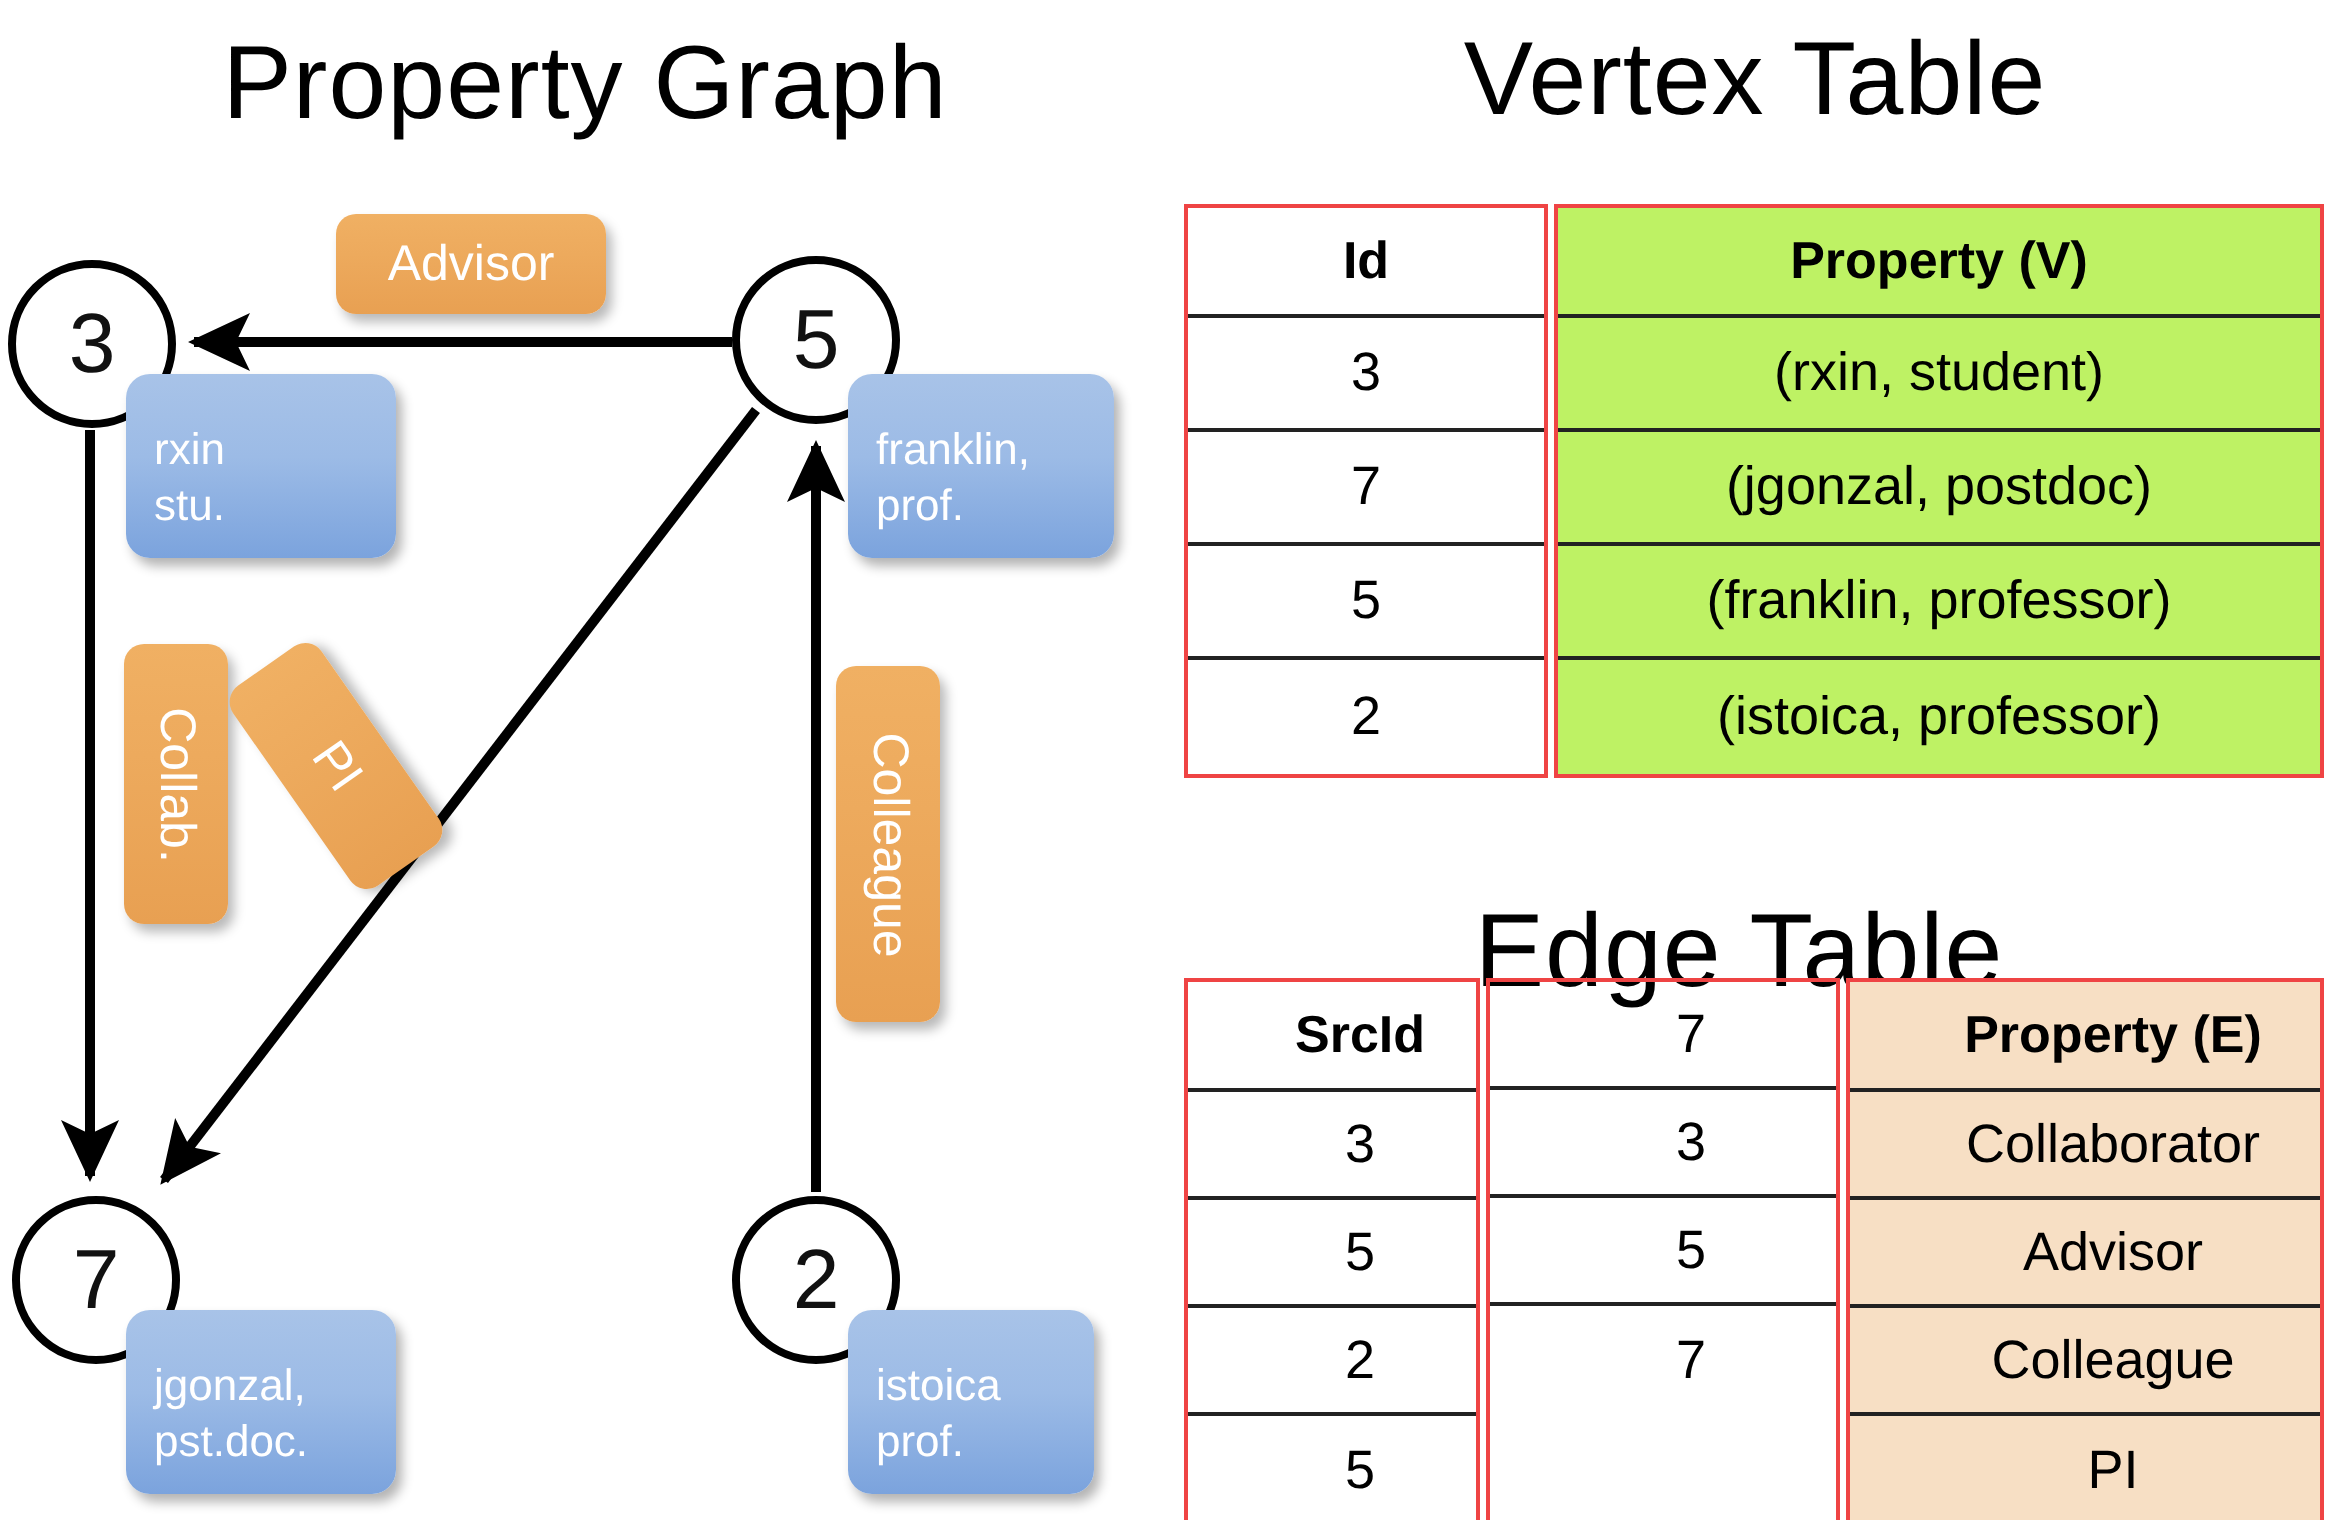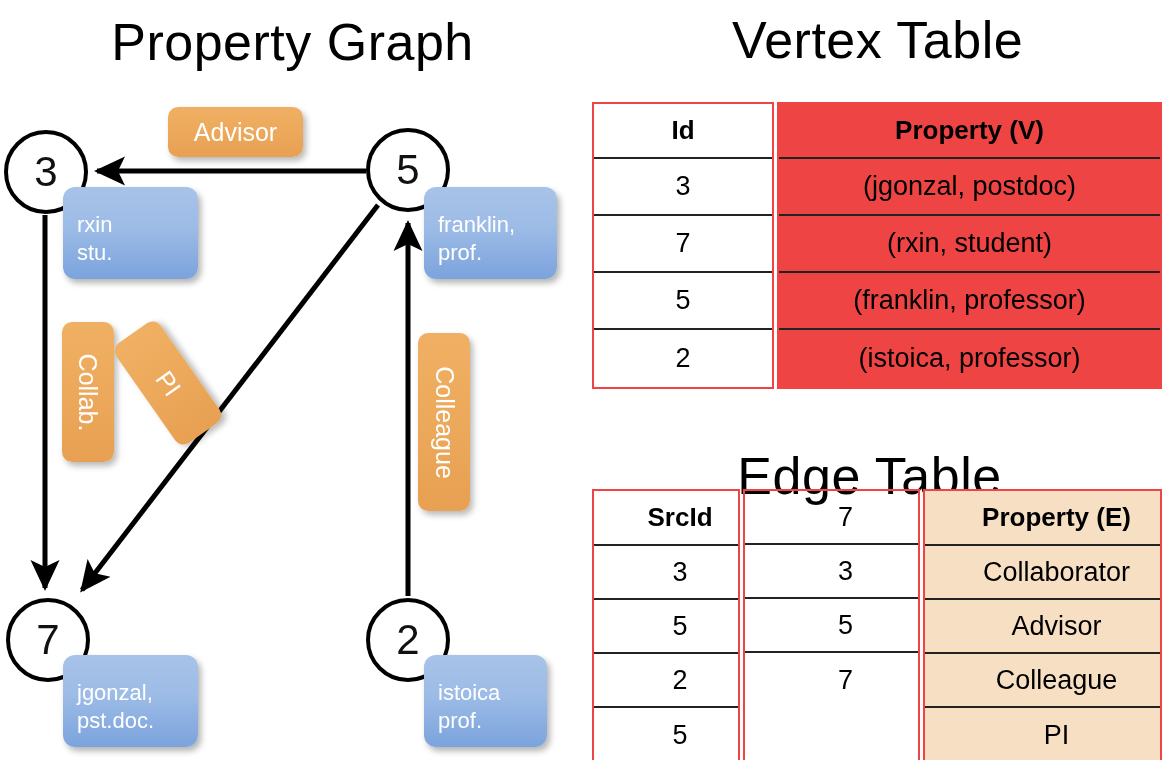--- a/index.html
+++ b/index.html
@@ -140,21 +140,21 @@
     color: #000;
     text-align: center;
     padding: 0 4px;
   }
   .tcell:last-child { border-bottom: none; }
   .tcell.hdr { font-weight: 700; font-size: 26px; }
 
   
   #vertex-table { left: 592px; top: 102px; }
   #vertex-table .col-id      { width: 182px; }
-  #vertex-table .col-prop    { width: 385px; background: #ef4444; }
+  #vertex-table .col-prop    { width: 385px; background: #bef264; }
   #vertex-table .tcell       { height: 57px; }
   #vertex-table .tcell.hdr   { height: 55px; }
 
   
   #edge-table { left: 592px; top: 489px; }
   #edge-table .col-src    { width: 148px; }
   #edge-table .col-dst    { width: 177px; }
   #edge-table .col-prop   { width: 239px; background: #f7dfc4; }
   #edge-table .tcell      { height: 54px; padding-left: 32px; }
   #edge-table .tcell.hdr  { height: 55px; }
@@ -231,22 +231,22 @@
 <div class="tbl" id="vertex-table">
   <div class="tcol col-id">
     <div class="tcell hdr">Id</div>
     <div class="tcell">3</div>
     <div class="tcell">7</div>
     <div class="tcell">5</div>
     <div class="tcell">2</div>
   </div>
   <div class="tcol col-prop">
     <div class="tcell hdr">Property (V)</div>
+    <div class="tcell">(rxin, student)</div>
     <div class="tcell">(jgonzal, postdoc)</div>
-    <div class="tcell">(rxin, student)</div>
     <div class="tcell">(franklin, professor)</div>
     <div class="tcell">(istoica, professor)</div>
   </div>
 </div>
 
 <div class="slide-title" id="title-edge-table">Edge Table</div>
 
 <div class="tbl" id="edge-table">
   <div class="tcol col-src">
     <div class="tcell hdr">SrcId</div>

